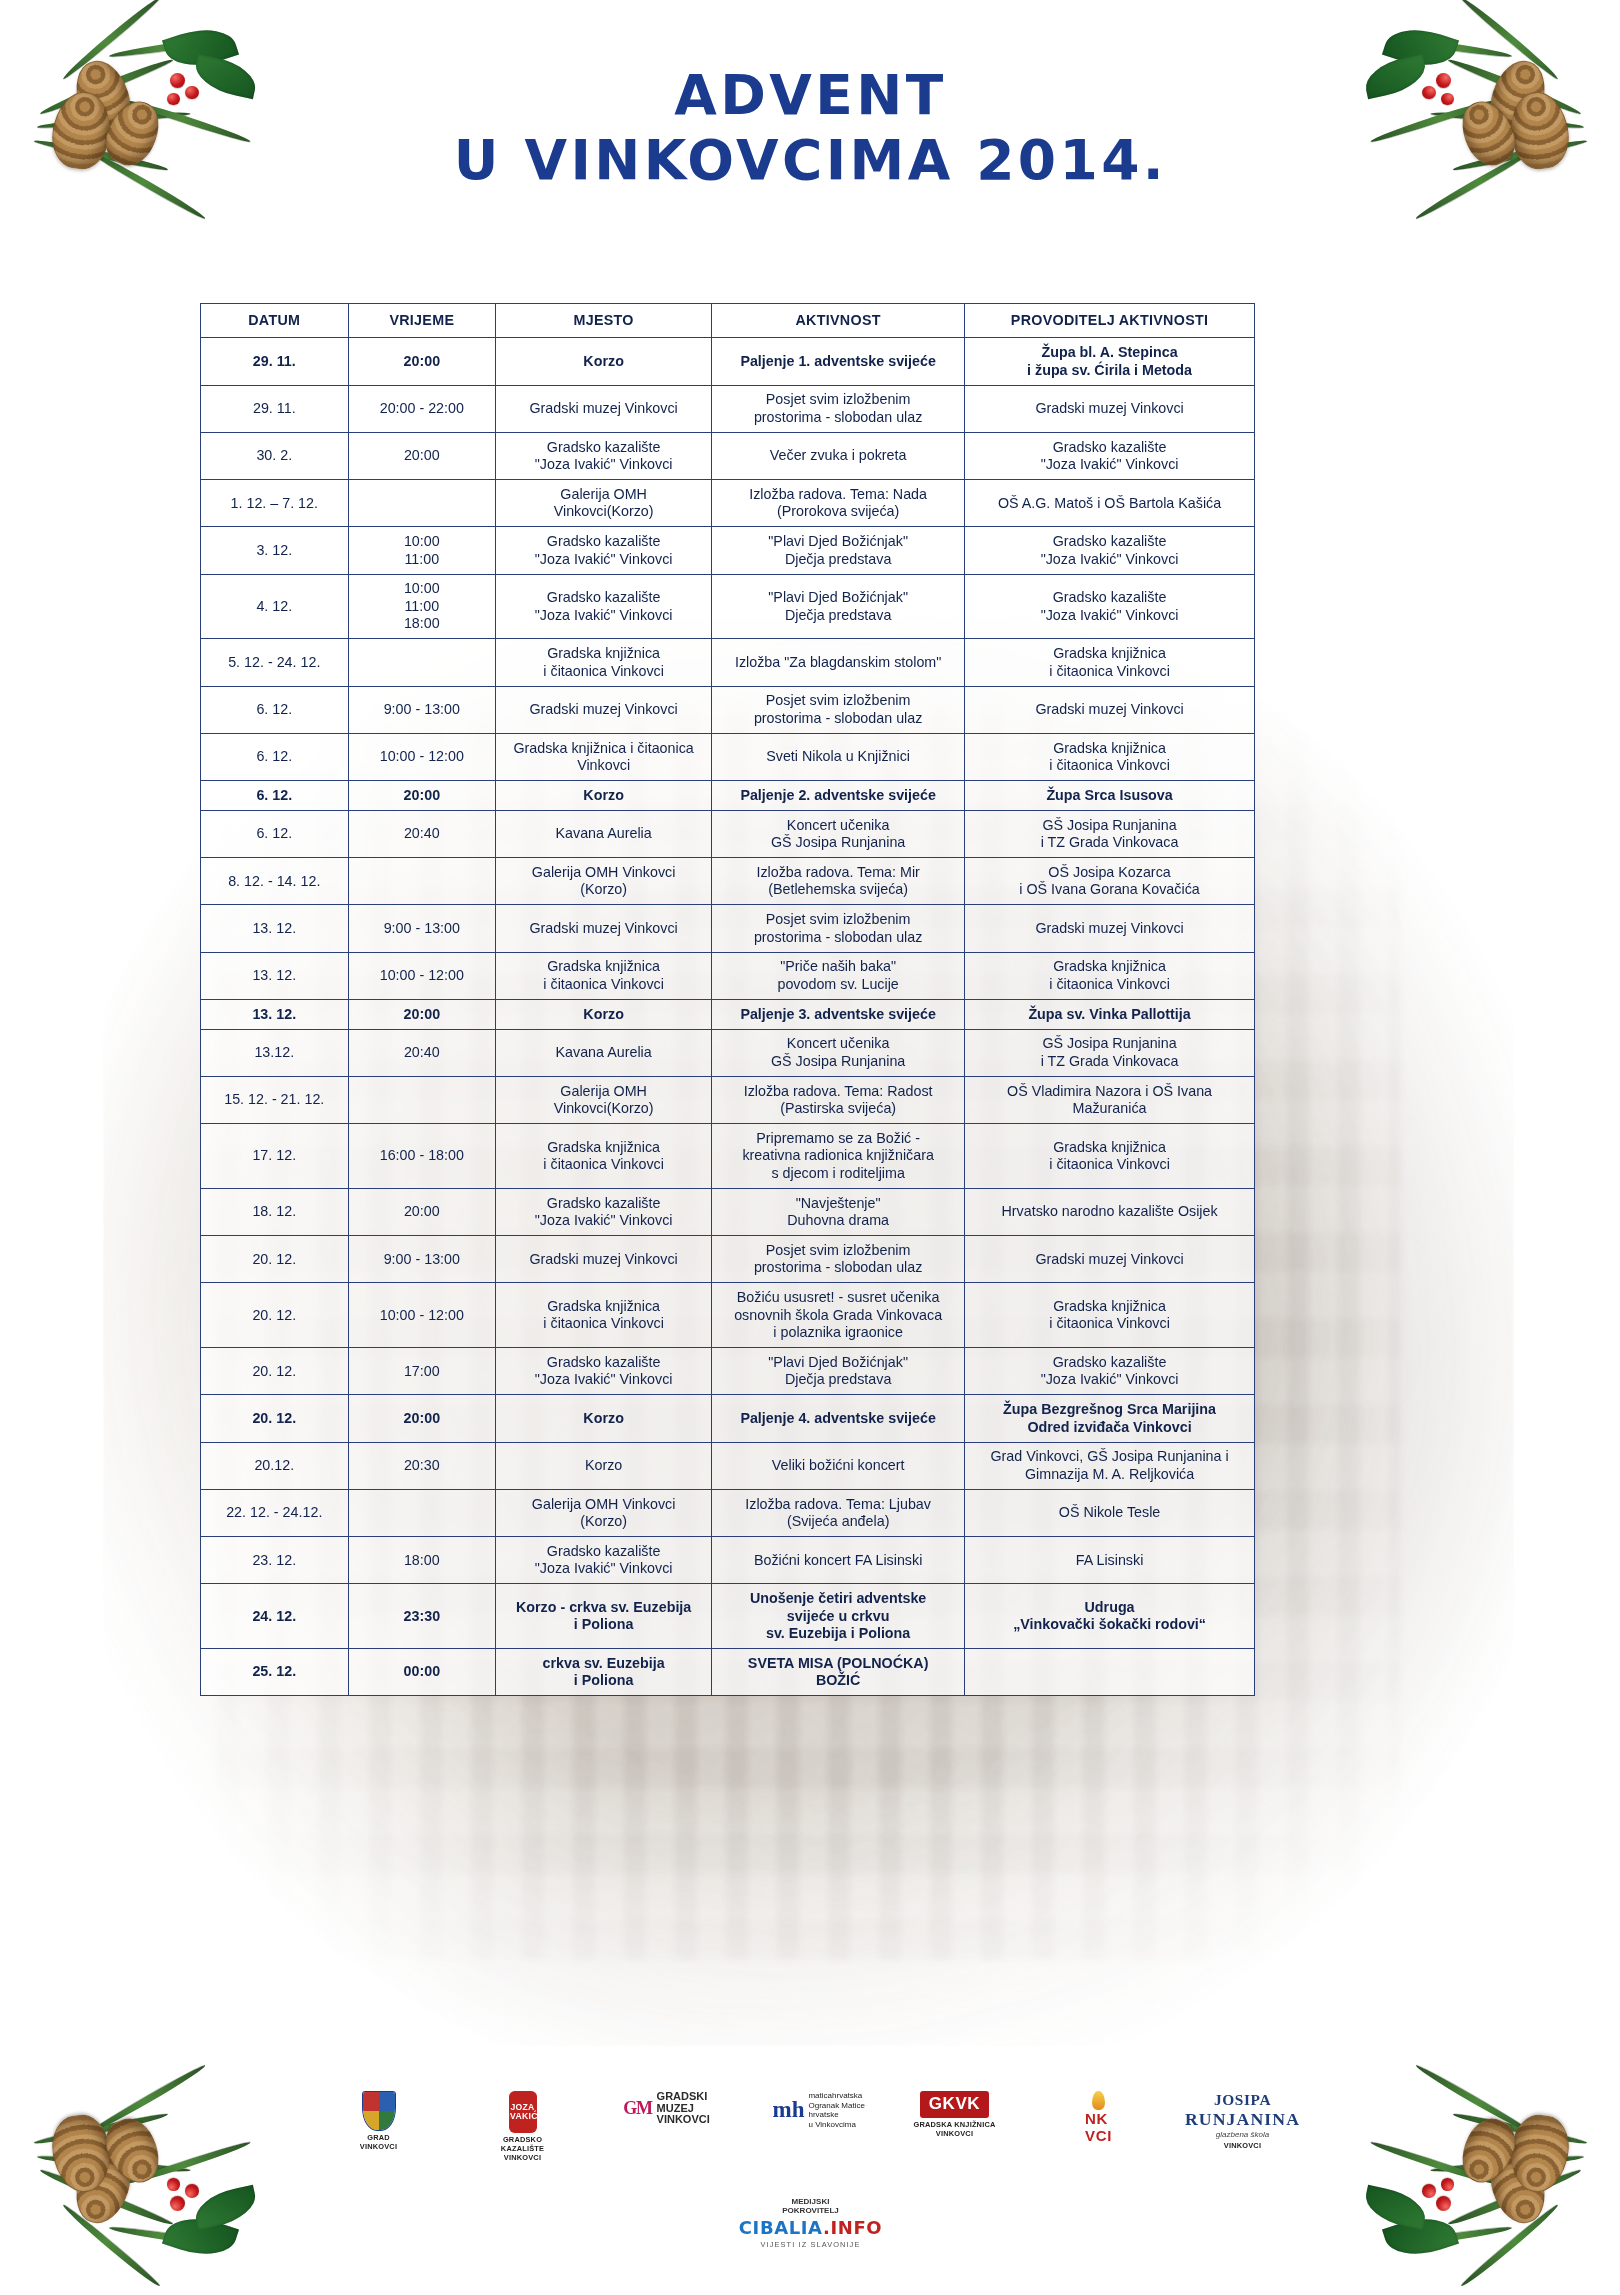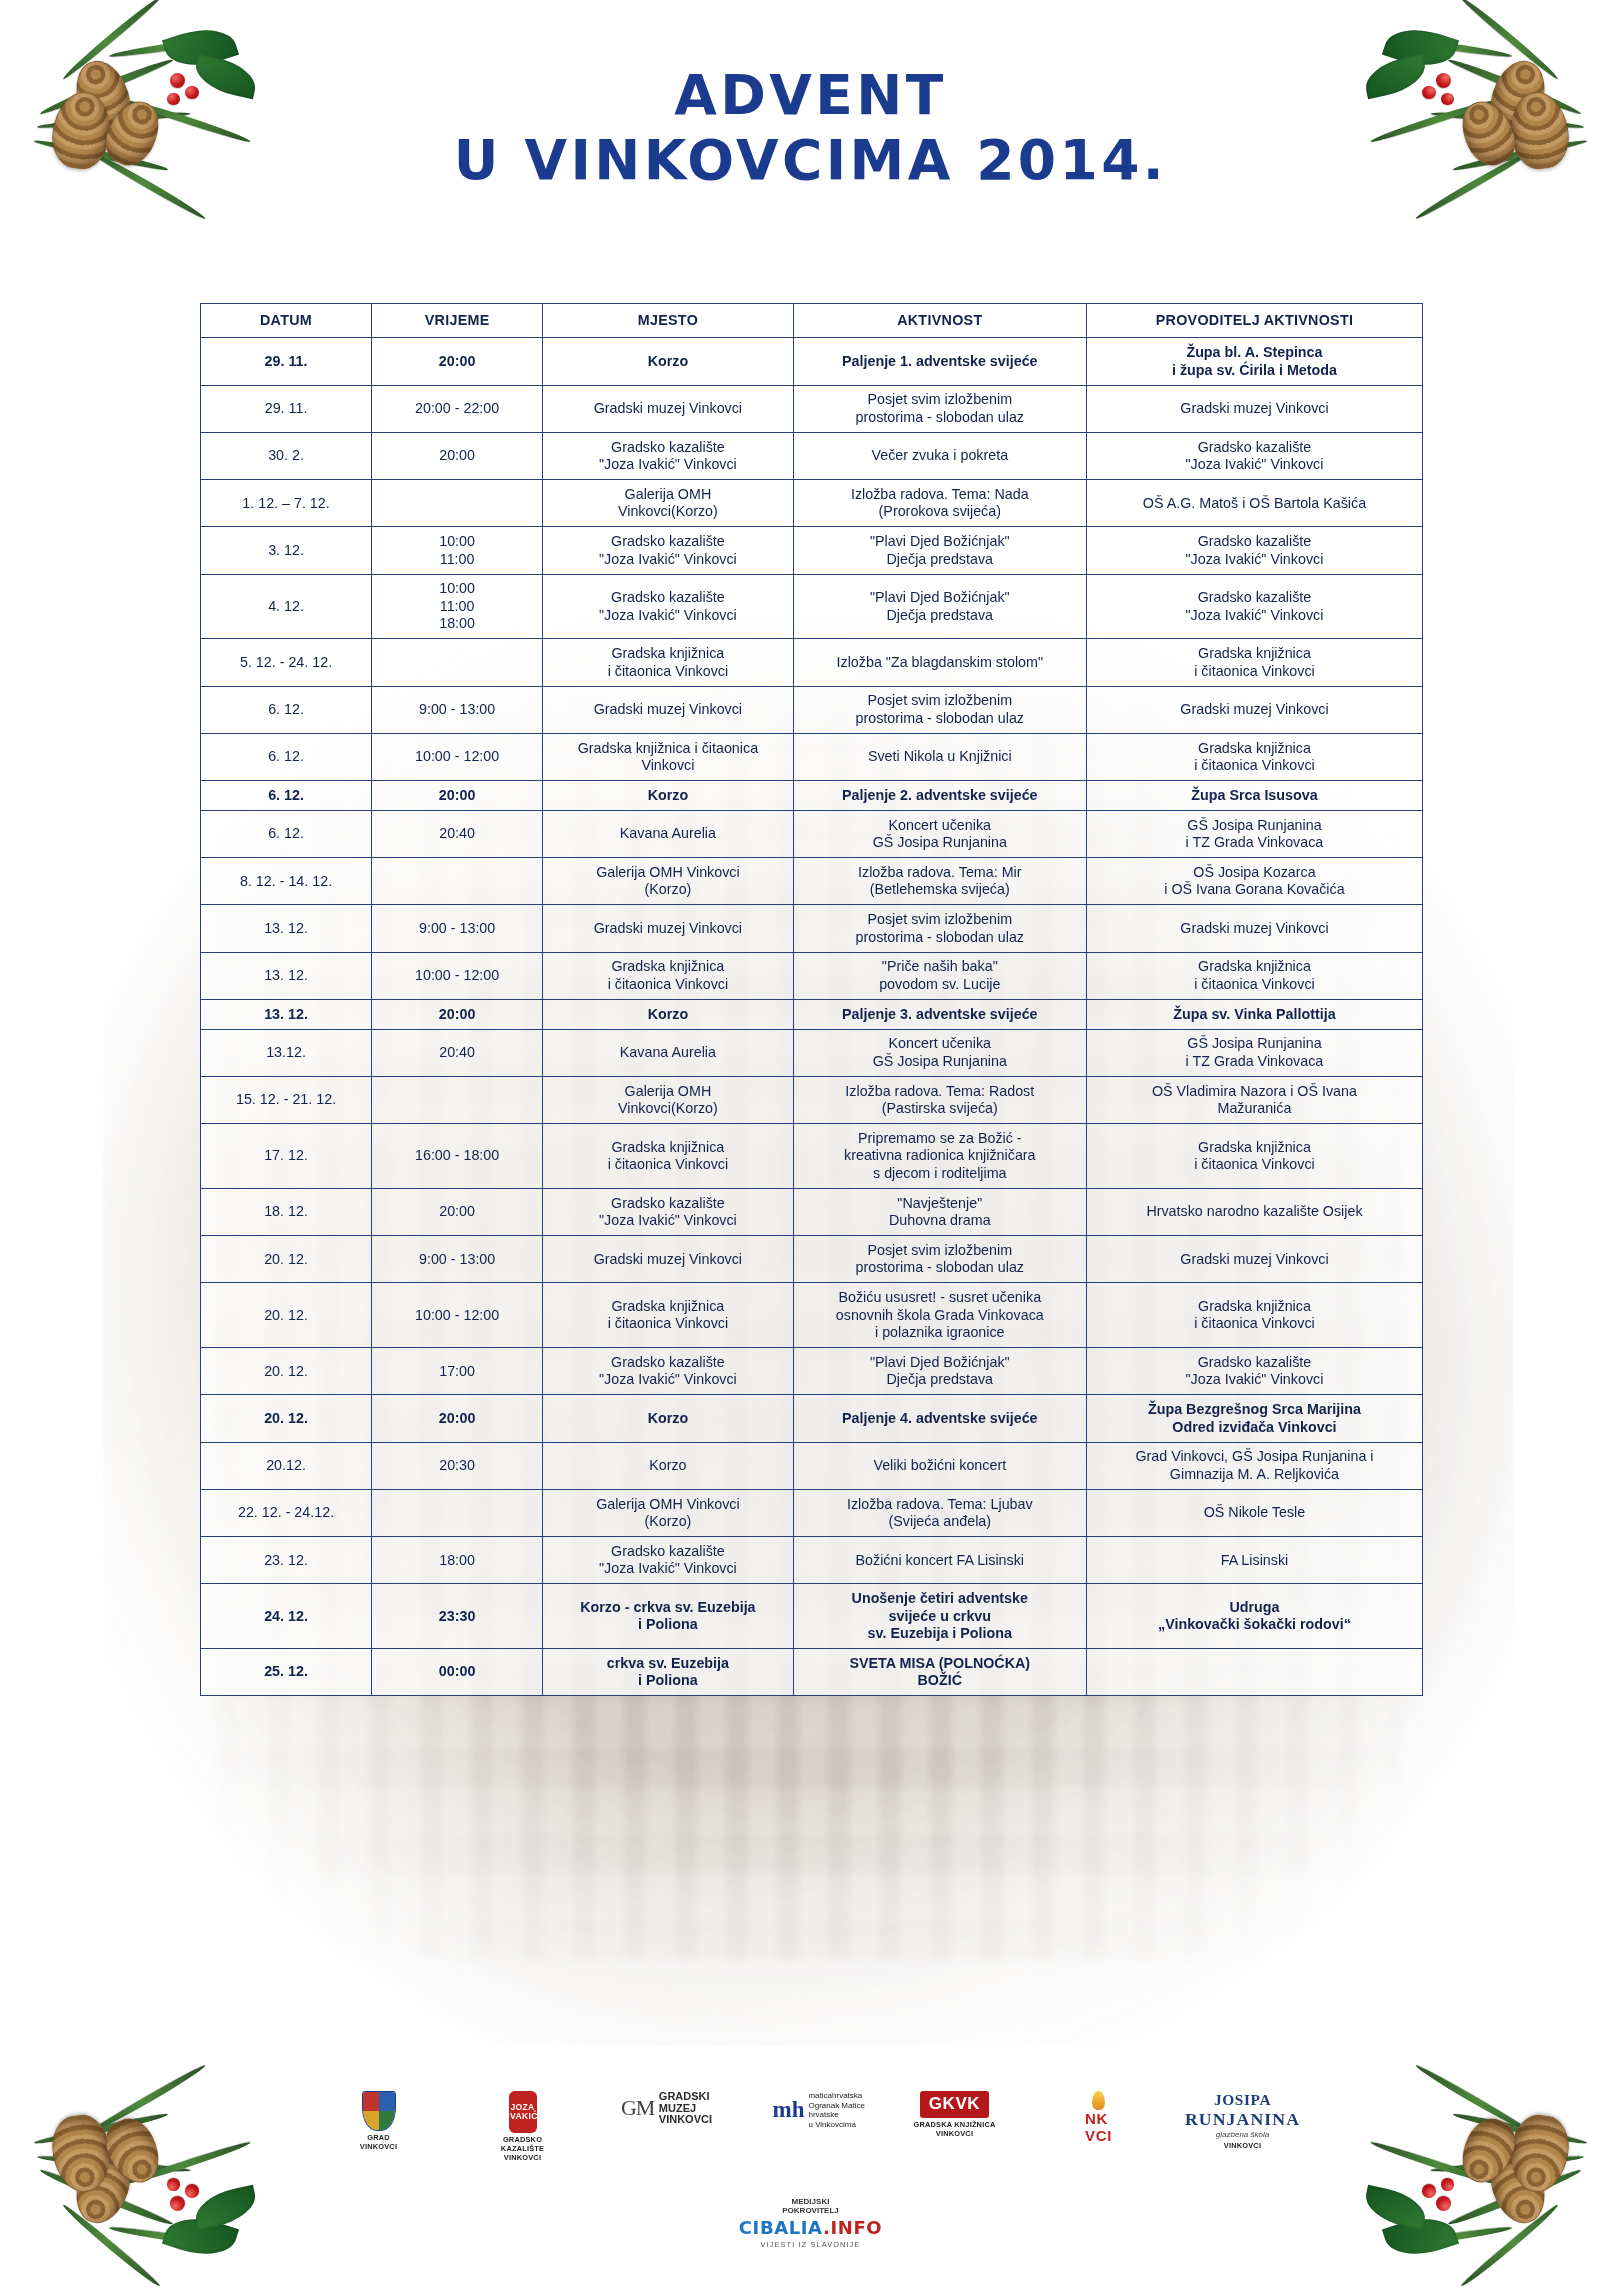--- a/index.html
+++ b/index.html
@@ -104,21 +104,21 @@
     text-shadow: 1.1px 1.1px 0 rgba(255,255,255,0.85);
   }
   .title-line.l1 { font-size: 55px; }
   .title-line.l2 { font-size: 55px; }
 
   
   .table-wrap {
     position: absolute;
     left: 200px;
     top: 303px;
-    width: 1223px;
+    width: 1055px;
     z-index: 5;
   }
   table.schedule {
     width: 100%;
     border-collapse: collapse;
     background: rgba(255,255,255,0.74);
     table-layout: fixed;
   }
   table.schedule th,
   table.schedule td {
@@ -202,23 +202,23 @@
     display: flex; align-items: center; justify-content: center;
     text-align: center;
     line-height: 1.05;
     letter-spacing: 0.3px;
   }
   .gmv {
     display: flex; align-items: center; gap: 4.6px;
   }
   .gmv .letters {
     font-family: "Liberation Serif", serif;
-    font-size: 22px;
-    font-weight: normal;
-    color: #404040;
+    font-size: 18px;
+    font-weight: bold;
+    color: #be185d;
     letter-spacing: -1.1px;
     line-height: 0.85;
   }
   .gmv .txt {
     font-size: 11px;
     font-weight: bold;
     color: #2b2b2b;
     line-height: 1.05;
     text-align: left;
   }

